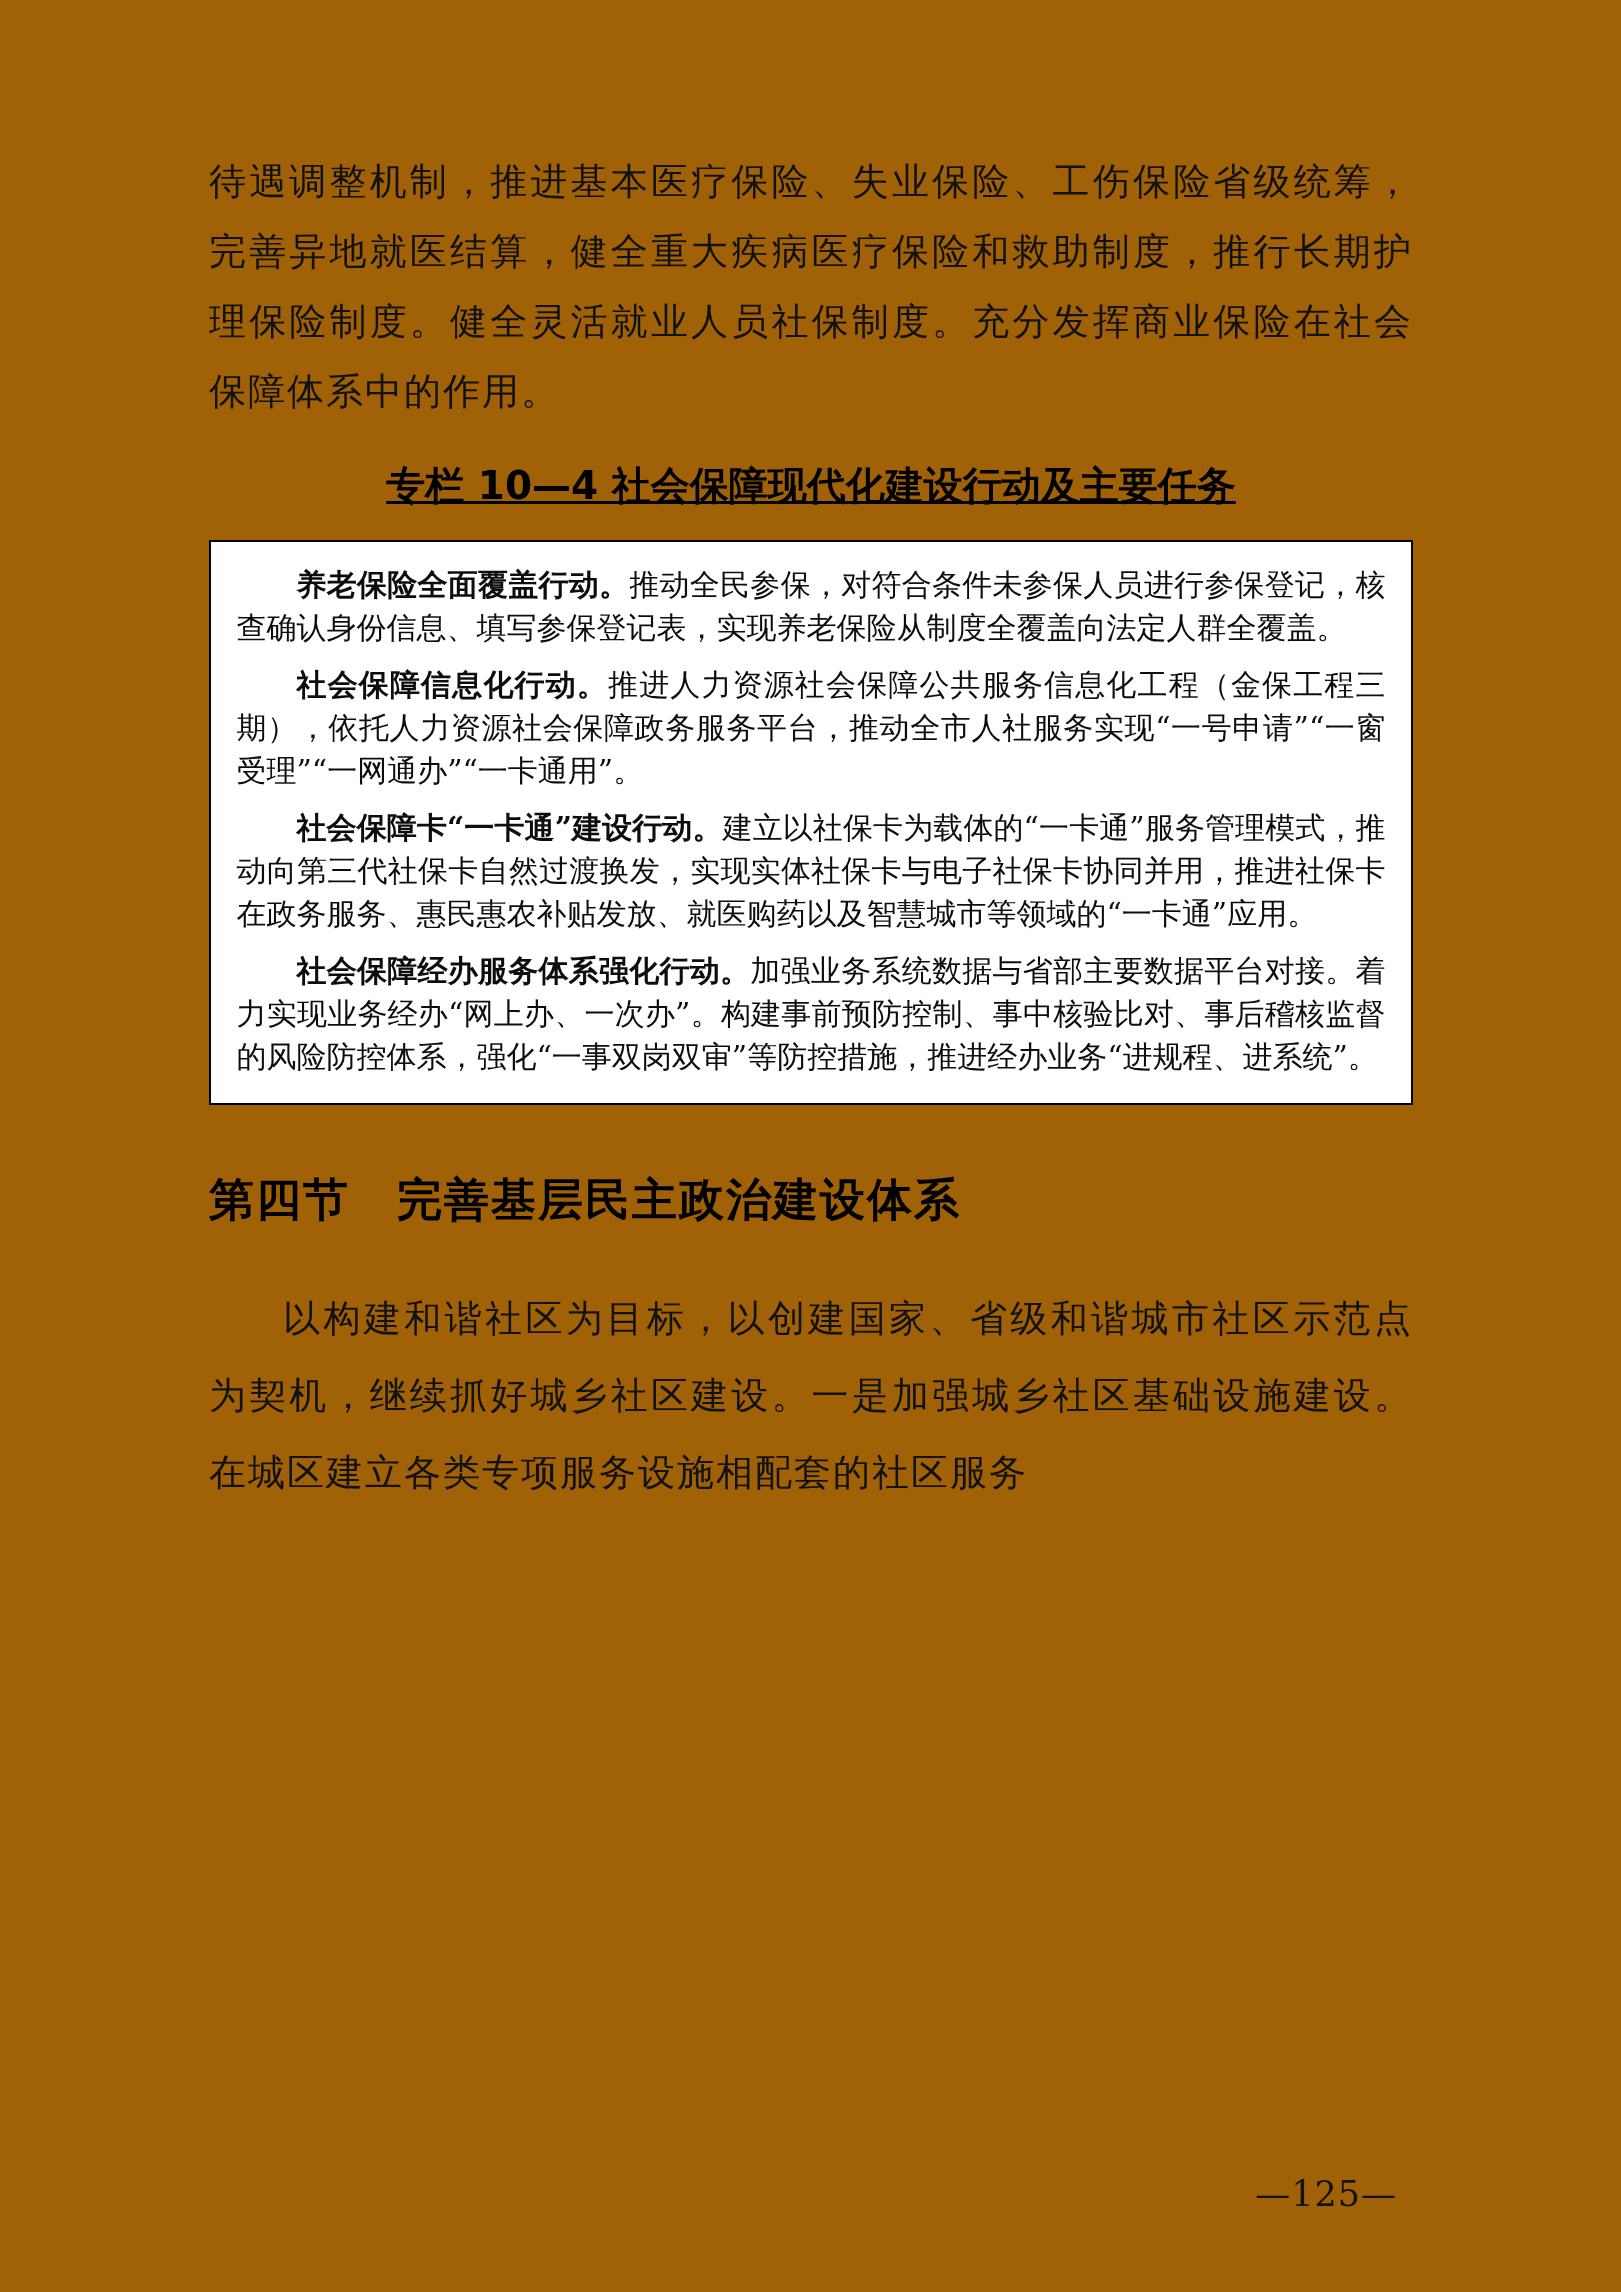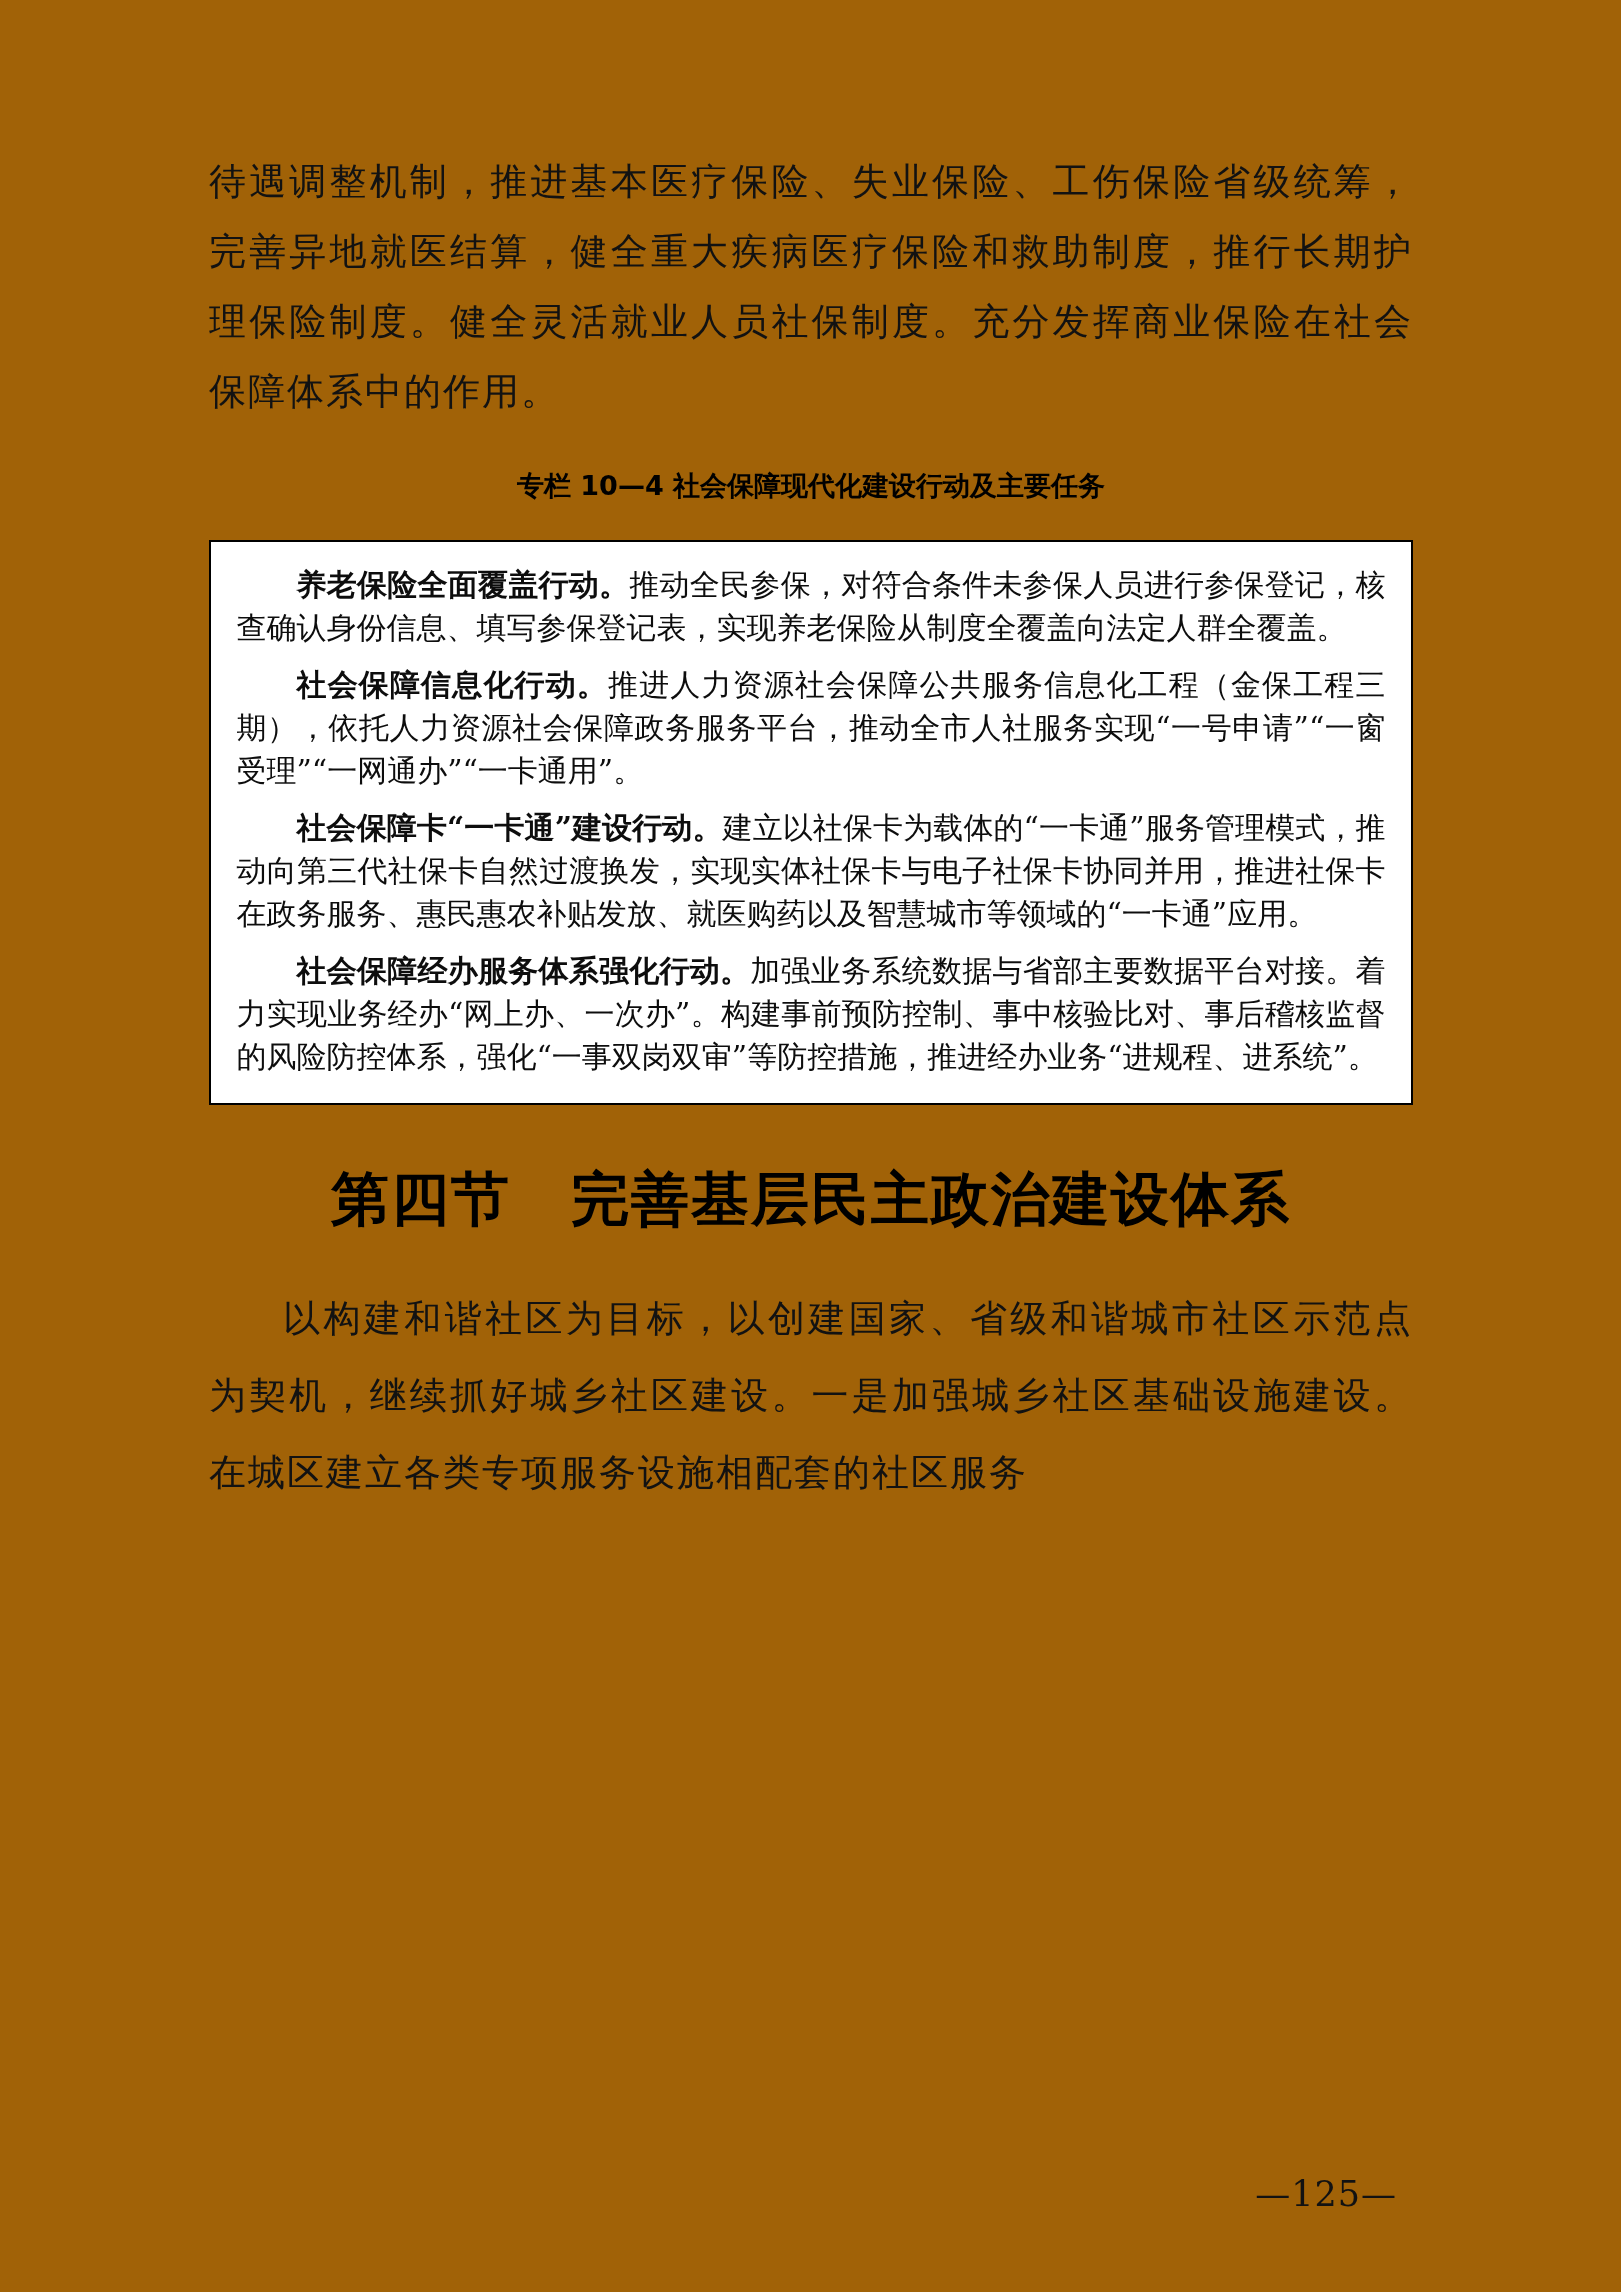--- a/index.html
+++ b/index.html
@@ -26,23 +26,24 @@
     text-align: justify;
     text-justify: inter-character;
     letter-spacing: 2px;
     color: #121212;
   }
   .box-title {
     margin-top: 33px;
     text-align: center;
     font-family: "DejaVu Sans", "Liberation Sans", sans-serif;
     font-weight: bold;
-    font-size: 27px;
+    font-size: 39px;
     line-height: 51px;
     color: #000000;
+    text-decoration: underline;
   }
   .feature-box {
     margin-top: 29px;
     border: 2.9px solid #000000;
     padding: 17.6px 25.5px 25.5px 25.5px;
     background: #ffffff;
   }
   .box-par {
     font-size: 30px;
     line-height: 43px;
@@ -52,24 +53,24 @@
     margin-top: 13.7px;
     color: #0d0d0d;
   }
   .box-par:first-child { margin-top: 3.9px; }
   .box-par .lead {
     font-weight: bold;
     font-family: "DejaVu Serif", "Liberation Serif", serif;
   }
   .section-heading {
     margin-top: 65px;
-    text-align: center;
+    text-align: left;
     font-family: "DejaVu Sans", "Liberation Sans", sans-serif;
     font-weight: bold;
-    font-size: 58px;
+    font-size: 45px;
     line-height: 59px;
     letter-spacing: 2px;
     color: #000000;
   }
   .closing-par {
     margin-top: 51px;
     font-size: 37px;
     line-height: 77px;
     text-align: justify;
     text-justify: inter-character;

